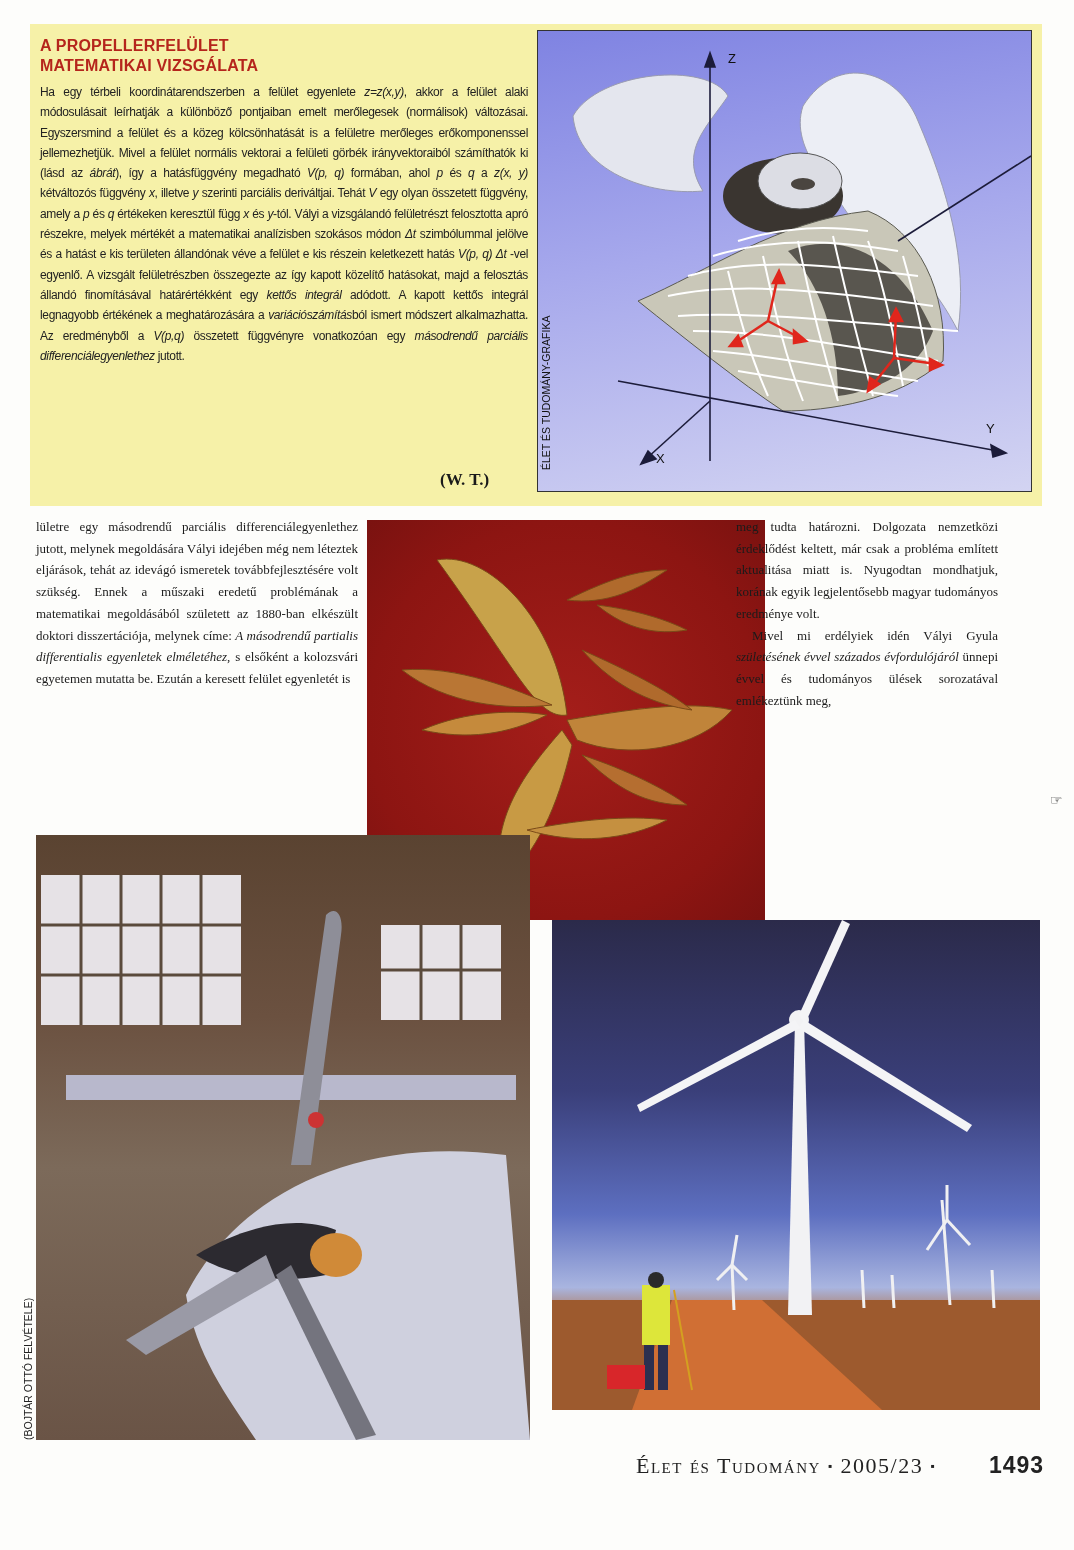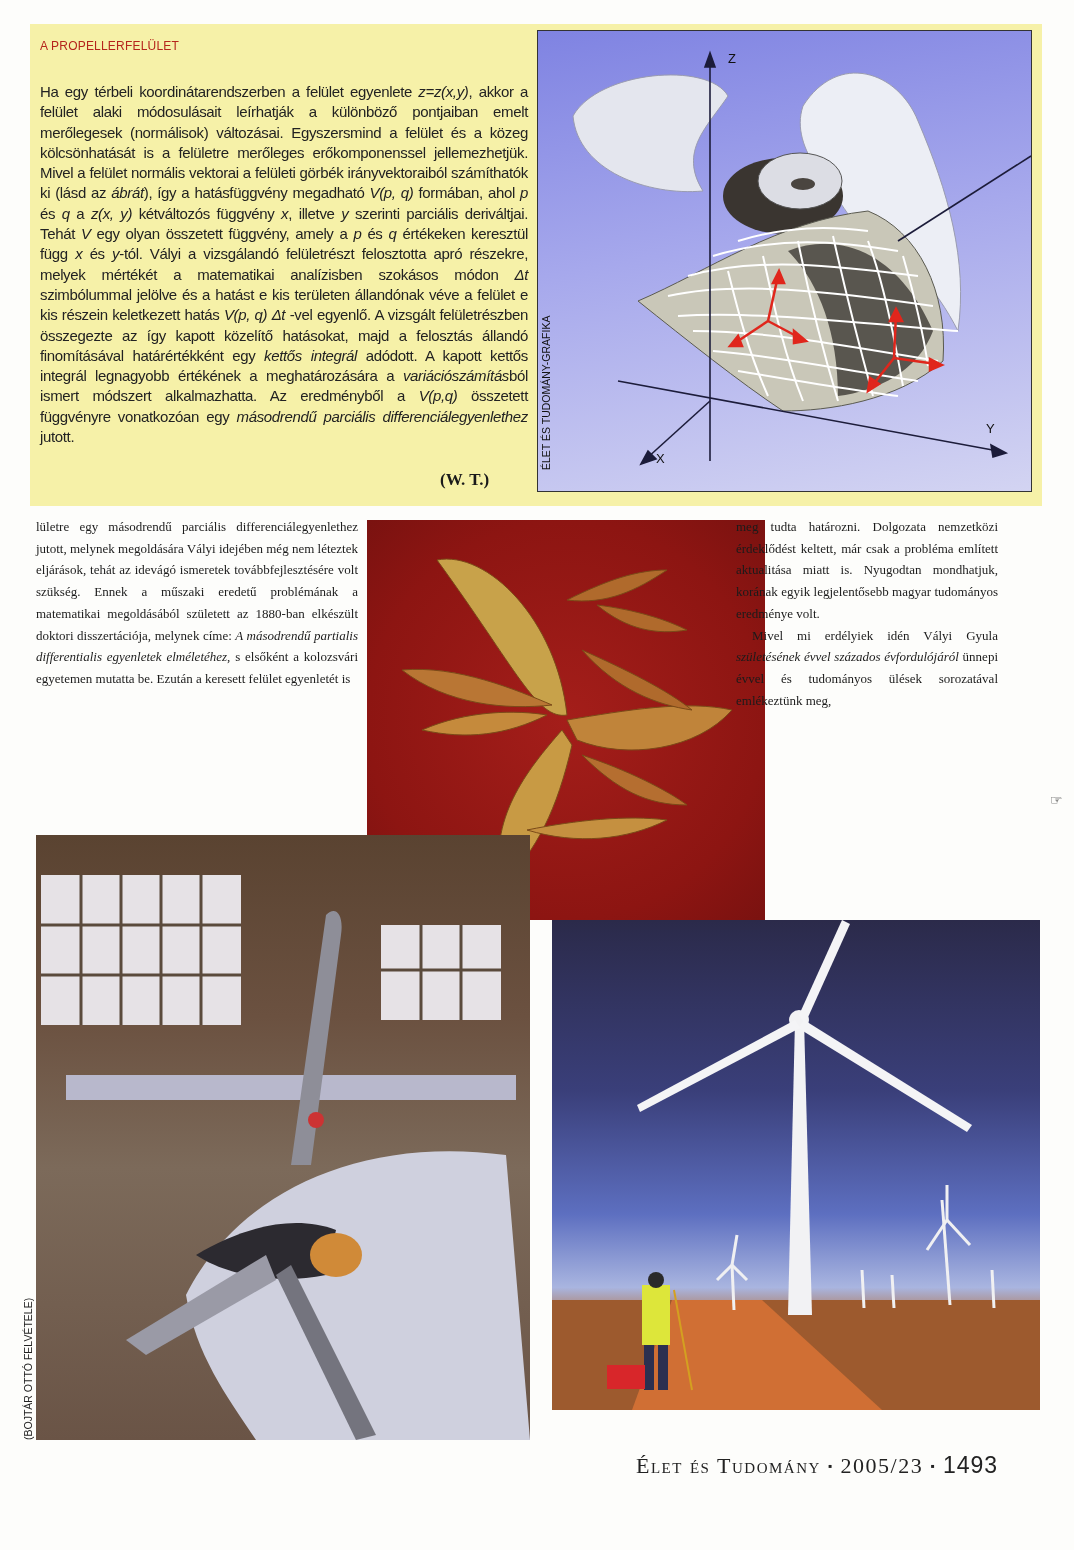--- a/index.html
+++ b/index.html
@@ -1,50 +1,51 @@
 <!DOCTYPE html>
 <html><head>
 <meta charset="utf-8">
 <style>
   html,body{margin:0;padding:0;}
   body{width:1074px;height:1550px;background:#fdfdfb;position:relative;overflow:hidden;font-family:"Liberation Serif",serif;color:#1a1a1a;}
   .abs{position:absolute;}
   
   .sidebar{left:30px;top:24px;width:1012px;height:482px;background:#f6f1a8;}
-  .sb-title{left:40px;top:36px;width:470px;font-family:"Liberation Sans",sans-serif;font-weight:400;font-size:12px;line-height:20px;color:#b5251c;letter-spacing:0.2px;}
-  .sb-body{left:40px;top:82px;width:488px;font-family:"Liberation Sans",sans-serif;font-size:15px;line-height:20.3px;text-align:justify;color:#222;letter-spacing:-0.35px;}
+  .sb-title{left:40px;top:36px;width:470px;font-family:"Liberation Sans",sans-serif;font-weight:700;font-size:16px;line-height:20px;color:#b5251c;letter-spacing:0.2px;}
+  .sb-body{left:40px;top:82px;width:488px;font-family:"Liberation Sans",sans-serif;font-size:12px;line-height:20.3px;text-align:justify;color:#222;letter-spacing:-0.35px;}
   .sb-body i{font-style:italic;}
   .sb-sign{left:440px;top:470px;font-family:"Liberation Serif",serif;font-weight:bold;font-size:17px;}
   
   .diagram{left:537px;top:30px;width:493px;height:460px;background:linear-gradient(170deg,#7f83e2 0%,#a6a8ec 45%,#d3d4f2 100%);border:1px solid #333;}
   .diagram svg{position:absolute;left:0;top:0;}
   .credit-vert{left:540px;top:470px;transform-origin:0 0;transform:rotate(-90deg);font-family:"Liberation Sans",sans-serif;font-size:10.5px;color:#111;white-space:nowrap;}
   
   .col{font-family:"Liberation Serif",serif;font-size:13px;line-height:21.7px;text-align:justify;color:#1b1b1b;}
   .col-left{left:36px;top:516px;width:322px;}
   .col-right{left:736px;top:516px;width:262px;}
   .col i{font-style:italic;}
   .indent{text-indent:16px;}
   .cont-icon{left:1050px;top:792px;font-size:14px;color:#222;font-family:"DejaVu Sans",sans-serif;}
   
   .seeds{left:367px;top:520px;width:398px;height:400px;background:radial-gradient(circle at 50% 50%,#a41e1a 0%,#8d1512 70%,#7a1210 100%);}
   .plane{left:36px;top:835px;width:494px;height:605px;background:linear-gradient(180deg,#5a4331 0%,#6b5140 30%,#7c6a5a 55%,#6a5446 100%);overflow:hidden;}
   .wind{left:552px;top:920px;width:488px;height:490px;background:linear-gradient(180deg,#2b2a4a 0%,#3a3f7a 35%,#5d6fc0 60%,#a9b5e0 75%,#b06a3a 82%,#c9622c 100%);overflow:hidden;}
   .photo-credit{left:22px;top:1440px;transform-origin:0 0;transform:rotate(-90deg);font-family:"Liberation Sans",sans-serif;font-size:10.5px;color:#222;white-space:nowrap;}
   .footer{left:636px;top:1452px;font-family:"Liberation Serif",serif;font-size:22px;color:#222;white-space:nowrap;letter-spacing:1.5px;}
   .footer .sc{font-variant:small-caps;}
-  .footer .pg{font-family:"Liberation Sans",sans-serif;font-weight:normal;font-size:23px;letter-spacing:1px;}
+  .footer .pg{font-family:"Liberation Sans",sans-serif;font-weight:bold;font-size:23px;letter-spacing:1px;margin-left:46px;}
   .footer .sq{font-size:12px;vertical-align:3px;}
 </style>
 </head>
 <body>
 
 <div class="abs sidebar"></div>
 <div class="abs sb-title">
   <div>A PROPELLERFELÜLET</div>
+  <div>MATEMATIKAI VIZSGÁLATA</div>
 </div>
 <div class="abs sb-body" id="sb-body">Ha egy térbeli koordinátarendszerben a felület egyenlete <i>z=z(x,y)</i>, akkor a felület alaki módosulásait leírhatják a különböző pontjaiban emelt merőlegesek (normálisok) változásai. Egyszersmind a felület és a közeg kölcsönhatását is a felületre merőleges erőkomponenssel jellemezhetjük. Mivel a felület normális vektorai a felületi görbék irányvektoraiból számíthatók ki (lásd az <i>ábrát</i>), így a hatásfüggvény megadható <i>V(p, q)</i> formában, ahol <i>p</i> és <i>q</i> a <i>z(x, y)</i> kétváltozós függvény <i>x</i>, illetve <i>y</i> szerinti parciális deriváltjai. Tehát <i>V</i> egy olyan összetett függvény, amely a <i>p</i> és <i>q</i> értékeken keresztül függ <i>x</i> és <i>y</i>-tól. Vályi a vizsgálandó felületrészt felosztotta apró részekre, melyek mértékét a matematikai analízisben szokásos módon <i>Δt</i> szimbólummal jelölve és a hatást e kis területen állandónak véve a felület e kis részein keletkezett hatás <i>V(p, q) Δt</i> -vel egyenlő. A vizsgált felületrészben összegezte az így kapott közelítő hatásokat, majd a felosztás állandó finomításával határértékként egy <i>kettős integrál</i> adódott. A kapott kettős integrál legnagyobb értékének a meghatározására a <i>variációszámítás</i>ból ismert módszert alkalmazhatta. Az eredményből a <i>V(p,q)</i> összetett függvényre vonatkozóan egy <i>másodrendű parciális differenciálegyenlethez</i> jutott.</div>
 <div class="abs sb-sign">(W. T.)</div>
 
 <div class="abs diagram">
   <svg width="493" height="460" viewBox="0 0 493 460">
 
     <path d="M35 85 C60 40,170 30,190 65 C170 95,140 120,165 160 C110 165,40 140,35 85 Z" fill="#e4e6ee" stroke="#9a9cb0"></path>
     <path d="M265 75 C300 20,360 40,380 90 C410 160,430 230,420 300 C400 260,360 210,320 200 C300 160,250 120,265 75 Z" fill="#eceef5" stroke="#9a9cb0"></path>
 

